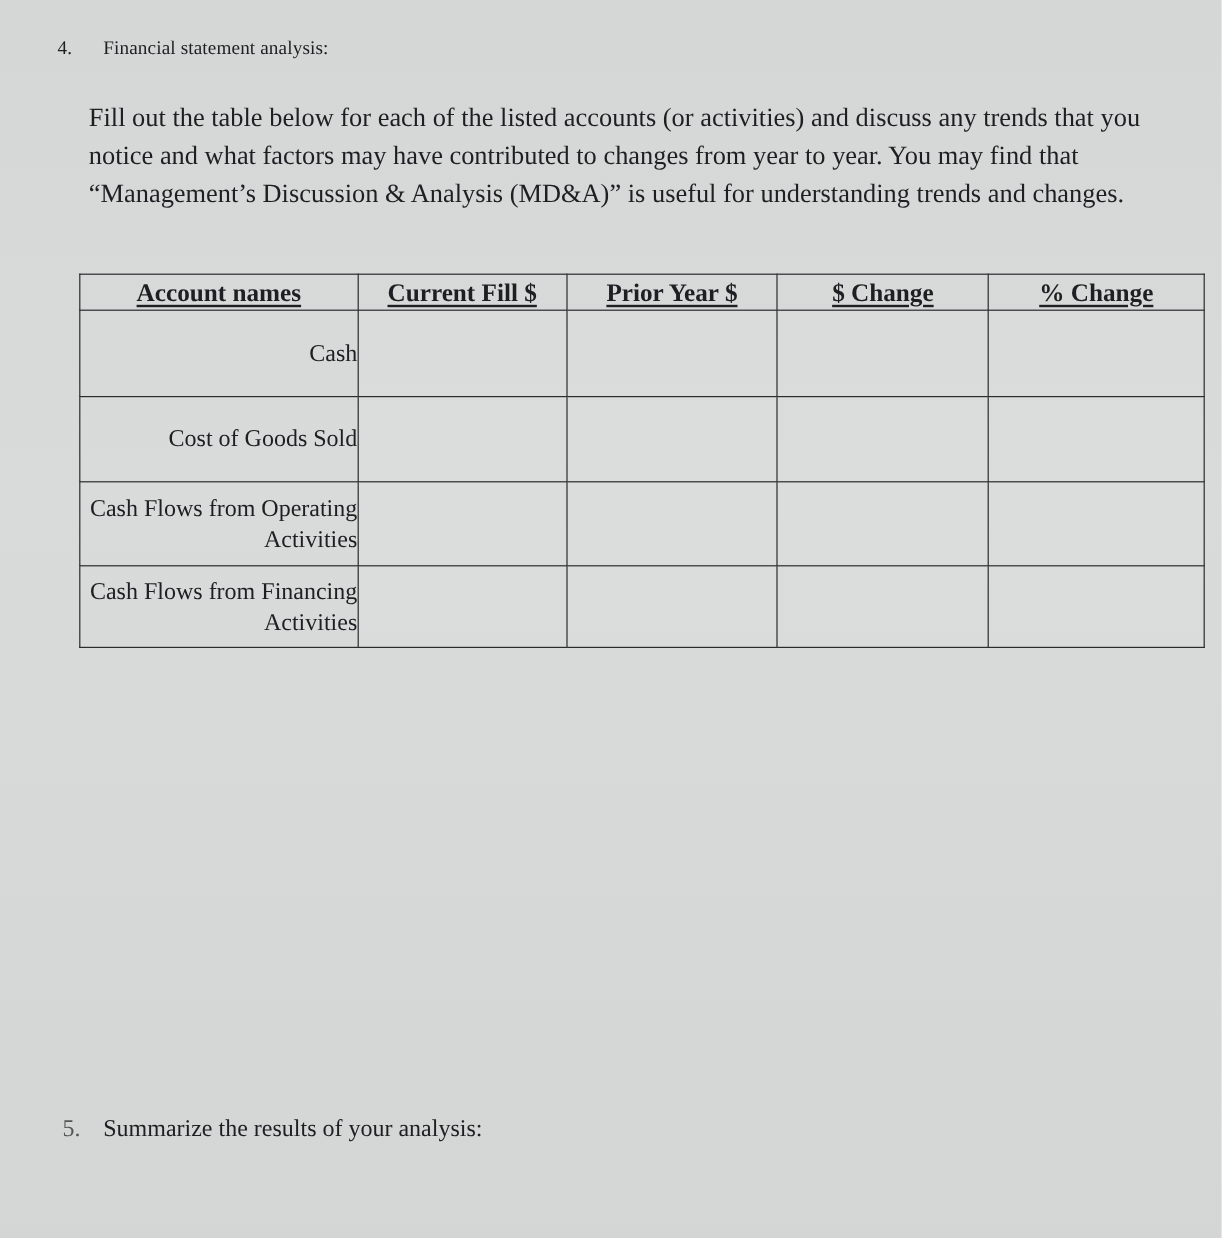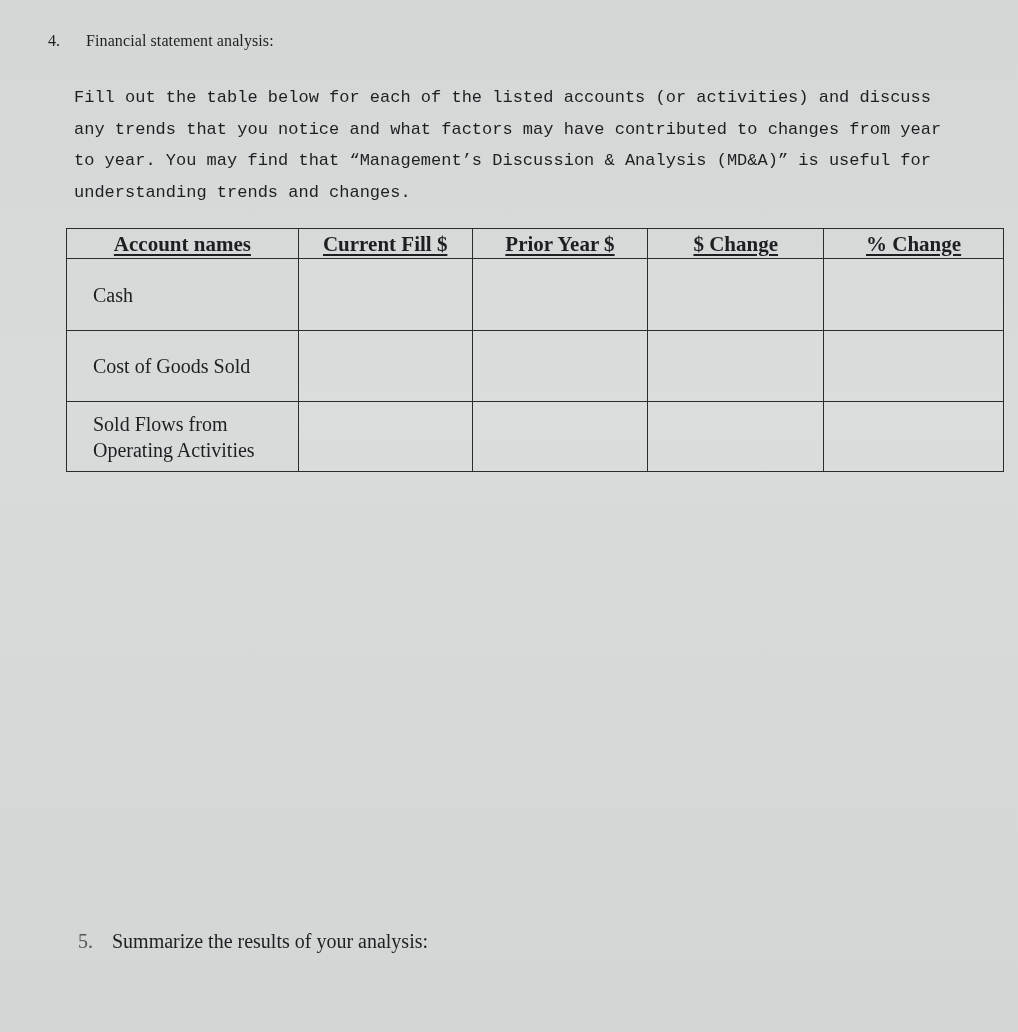--- a/index.html
+++ b/index.html
@@ -10,39 +10,40 @@
     color: #1d1f22;
     position: relative;
   }
   .q-heading {
     position: absolute; left: 36px; top: 32px;
     font-size: 16px; letter-spacing: 0.1px; margin-left: 12px;
   }
   .q-heading .num { display: inline-block; width: 38px; }
   .intro {
     position: absolute; left: 74px; top: 82px; width: 880px;
-    font-size: 17px; line-height: 31.5px; font-family: Liberation Mono, monospace;
+    font-size: 22px; line-height: 31.5px;
   }
   .table {
     position: absolute; left: 66px; top: 228px; width: 938px;
     border-collapse: collapse;
   }
   .table td, .table th { border: 1.5px solid #2a2c2e; padding: 0; }
   .table th {
     height: 28px; font-weight: bold; font-size: 21px;
     text-decoration: underline; text-underline-offset: 3px;
     vertical-align: bottom; padding-bottom: 1px;
   }
   .table td.name {
-    font-size: 20px; padding-left: 26px; line-height: 26px;
+    font-size: 20px; padding-left: 0; line-height: 26px;
     vertical-align: middle;
+    text-align: right;
   }
   .table td.cell { background: rgba(255,255,255,0.06); }
   .q5 {
-    position: absolute; left: 52px; top: 930px; font-size: 20px; margin-left: 26px;
+    position: absolute; left: 52px; top: 930px; font-size: 20px;
   }
   .q5 .num { display: inline-block; width: 34px; color: #555; }
 </style>
 </head>
 <body>
 
 <div class="q-heading">
   <span class="num">4.</span><span>Financial statement analysis:</span>
 </div>
 
@@ -74,21 +75,28 @@
       <td class="cell"></td>
     </tr>
     <tr style="height:71px">
       <td class="name">Cost of Goods Sold</td>
       <td class="cell"></td>
       <td class="cell"></td>
       <td class="cell"></td>
       <td class="cell"></td>
     </tr>
     <tr style="height:70px">
-      <td class="name">Sold Flows from Operating Activities</td>
+      <td class="name">Cash Flows from Operating Activities</td>
+      <td class="cell"></td>
+      <td class="cell"></td>
+      <td class="cell"></td>
+      <td class="cell"></td>
+    </tr>
+    <tr style="height:68px">
+      <td class="name">Cash Flows from Financing Activities</td>
       <td class="cell"></td>
       <td class="cell"></td>
       <td class="cell"></td>
       <td class="cell"></td>
     </tr>
   </tbody>
 </table>
 
 <div class="q5">
   <span class="num">5.</span><span>Summarize the results of your analysis:</span>

